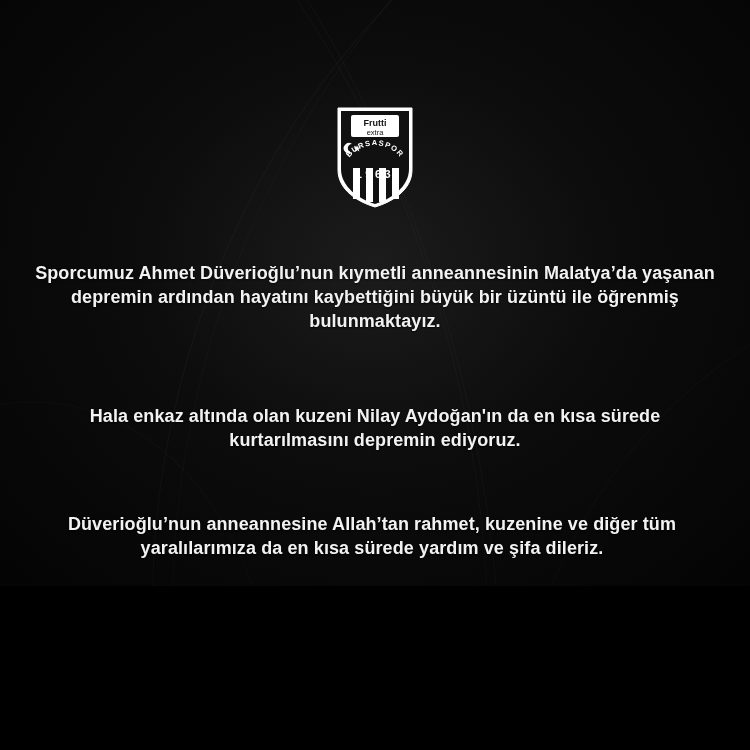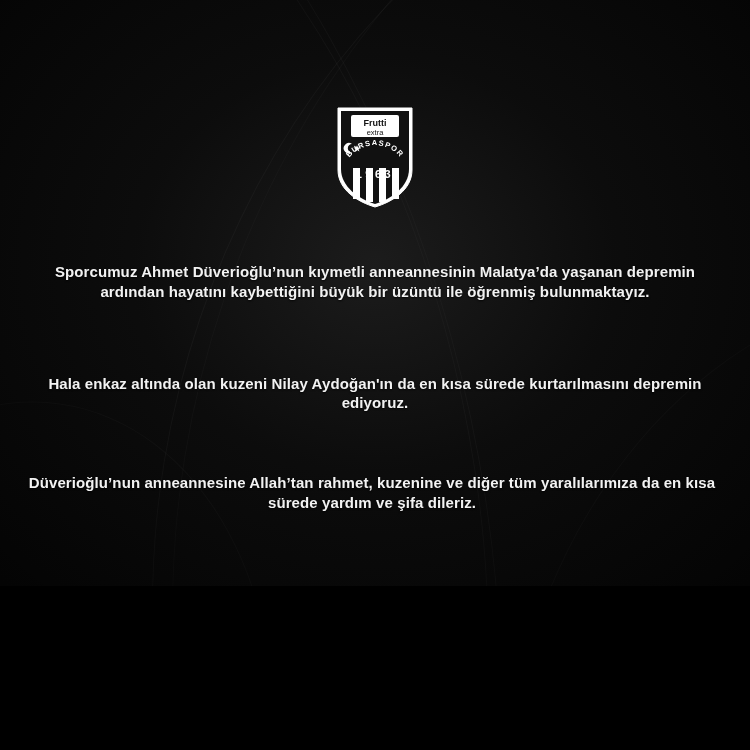--- a/index.html
+++ b/index.html
@@ -52,21 +52,21 @@
   
   #text-stack {
     position: absolute;
     left: 0;
     right: 0;
     top: 262px;
     text-align: center;
     color: #ffffff;
   }
   .para {
-    font-size: 15px;
+    font-size: 18px;
     font-weight: 700;
     line-height: 1.32;
     letter-spacing: 0.1px;
     margin: 0;
     padding: 0 34px;
     color: #f2f2f2;
     text-shadow: 0 1px 2px rgba(0,0,0,0.8);
   }
   .para.gap1 { margin-top: 72px; }
   .para.gap2 { margin-top: 60px; padding-left: 28px; }

